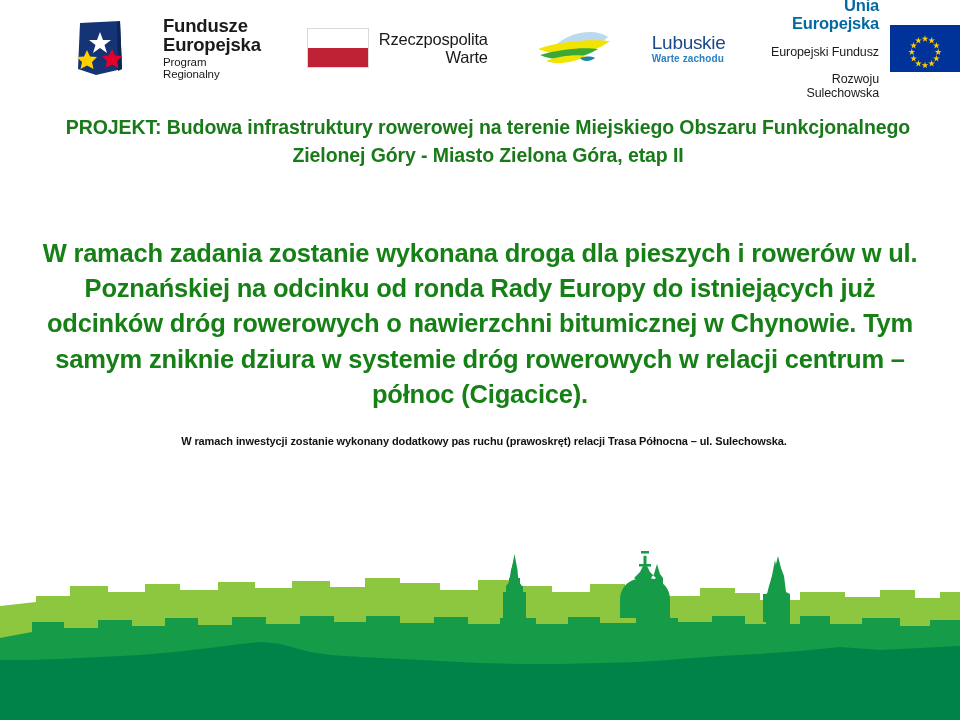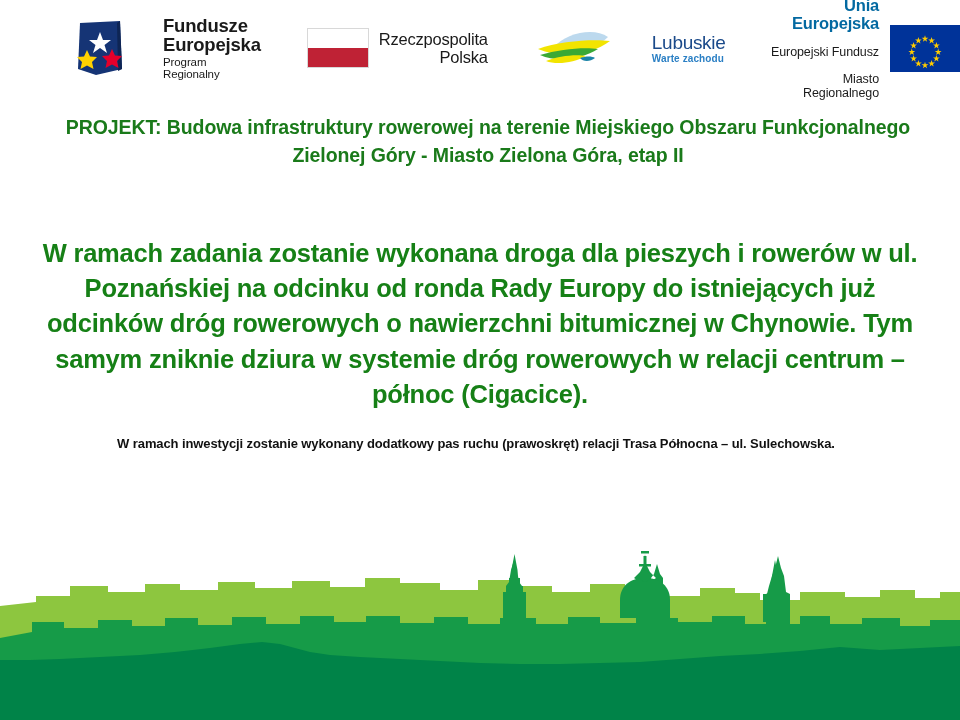--- a/index.html
+++ b/index.html
@@ -136,24 +136,24 @@
     font-size: 25.5px;
     font-weight: 700;
     color: #168016;
     line-height: 1.38;
     letter-spacing: -0.2px;
   }
 
   
   .body-black {
     position: absolute;
-    left: 66px; top: 430px;
+    left: 74px; top: 430px;
     width: 820px;
     text-align: center;
-    font-size: 13px;
+    font-size: 11px;
     font-weight: 700;
     color: #111111;
     line-height: 2.15;
     letter-spacing: -0.1px;
   }
 
   
   .skyline {
     position: absolute;
     left: 0; bottom: 0;
@@ -183,21 +183,21 @@
     </div>
   </div>
 
   <div class="logo-block rp-logo">
     <div class="pl-flag">
       <div class="pl-white"></div>
       <div class="pl-red"></div>
     </div>
     <div class="rp-text">
       <span class="rp-line">Rzeczpospolita</span>
-      <span class="rp-line">Polska</span>
+      <span class="rp-line">Warte</span>
     </div>
   </div>
 
   <div class="logo-block lb-logo">
     <div class="lb-mark">
       <svg width="78" height="46" viewBox="0 0 78 46" xmlns="http://www.w3.org/2000/svg">
         <path d="M18 22 C30 8, 58 2, 72 12 C60 24, 34 30, 18 22 Z" fill="#bcd9ee"></path>
         <path d="M2 24 C24 16, 56 14, 74 16 C56 30, 26 34, 2 24 Z" fill="#f2e400"></path>
         <path d="M4 30 C24 24, 48 22, 62 24 C46 34, 22 38, 4 30 Z" fill="#3aa935"></path>
         <path d="M10 36 C22 31, 40 29, 50 31 C38 38, 20 40, 10 36 Z" fill="#f2e400"></path>
@@ -207,21 +207,21 @@
     <div class="lb-text">
       <span class="lb-line1">Lubuskie</span>
       <span class="lb-line2">Warte zachodu</span>
     </div>
   </div>
 
   <div class="logo-block ue-logo">
     <div class="ue-text">
       <span class="ue-line1">Unia Europejska</span>
       <span class="ue-line2">Europejski Fundusz</span>
-      <span class="ue-line3">Miasto Regionalnego</span>
+      <span class="ue-line3">Rozwoju Sulechowska</span>
     </div>
     <div class="eu-flag">
       <svg width="70" height="47" viewBox="0 0 70 47" xmlns="http://www.w3.org/2000/svg">
         <rect x="0" y="0" width="70" height="47" fill="#003399"></rect>
         <g fill="#ffcc00">
           <polygon points="35.0,10.3 35.8,12.8 38.4,12.8 36.3,14.3 37.1,16.8 35.0,15.3 32.9,16.8 33.7,14.3 31.6,12.8 34.2,12.8"></polygon>
           <polygon points="41.6,12.1 42.4,14.6 45.0,14.6 42.9,16.1 43.7,18.6 41.6,17.1 39.5,18.6 40.3,16.1 38.2,14.6 40.8,14.6"></polygon>
           <polygon points="46.4,16.9 47.2,19.4 49.8,19.4 47.7,20.9 48.5,23.4 46.4,21.9 44.3,23.4 45.1,20.9 43.0,19.4 45.6,19.4"></polygon>
           <polygon points="48.2,23.5 49.0,26.0 51.6,26.0 49.5,27.5 50.3,30.0 48.2,28.5 46.1,30.0 46.9,27.5 44.8,26.0 47.4,26.0"></polygon>
           <polygon points="46.4,30.1 47.2,32.6 49.8,32.6 47.7,34.1 48.5,36.6 46.4,35.1 44.3,36.6 45.1,34.1 43.0,32.6 45.6,32.6"></polygon>

